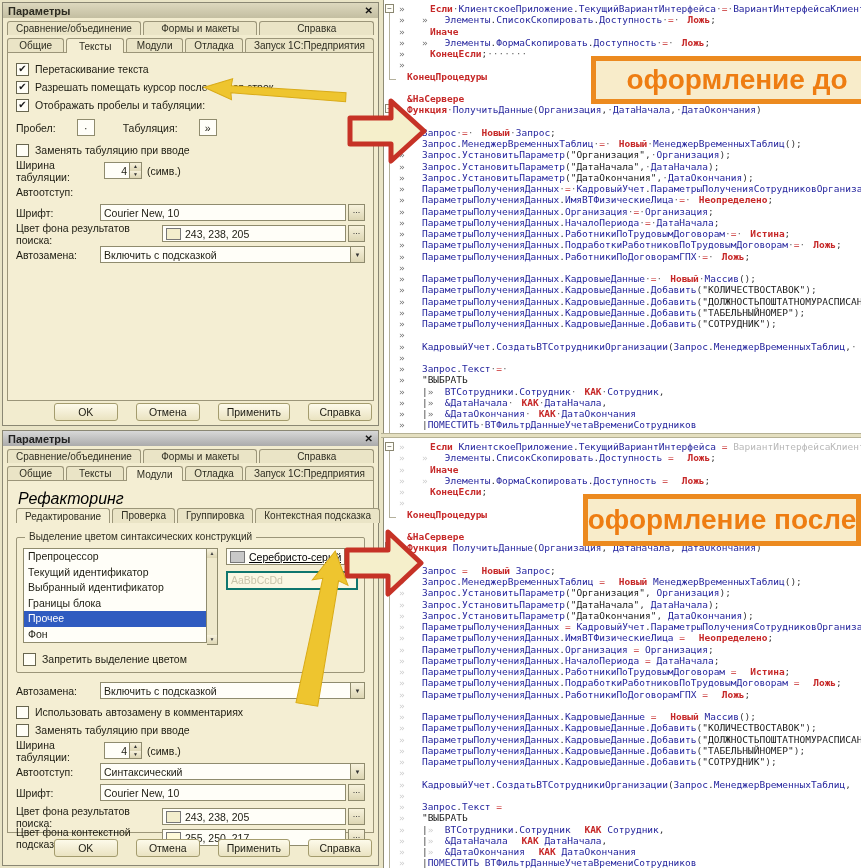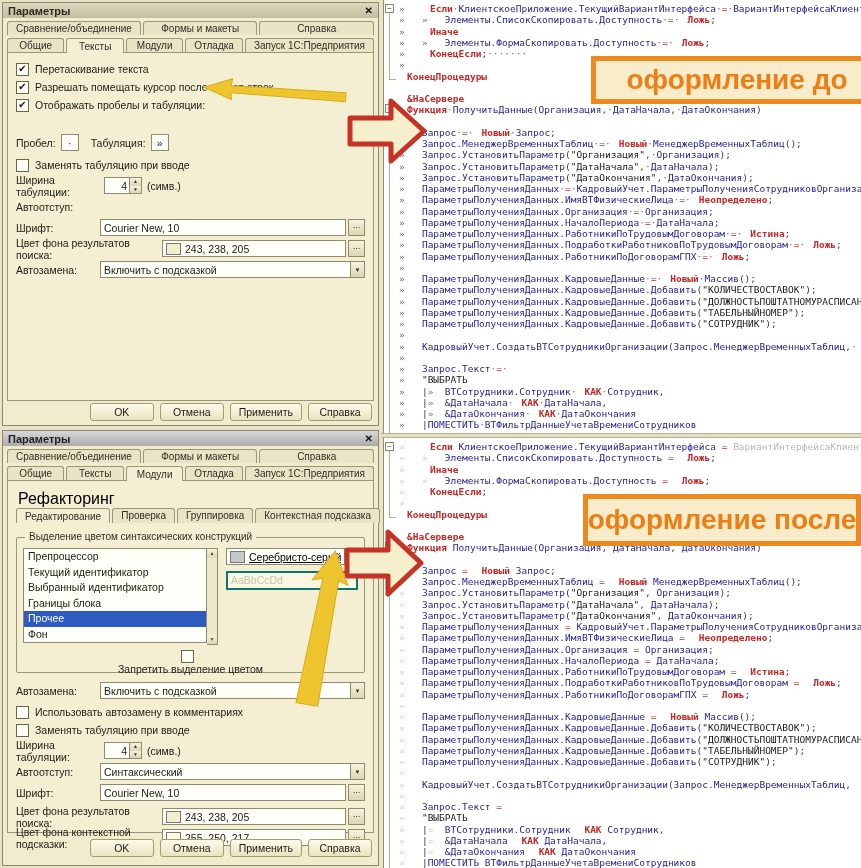--- a/index.html
+++ b/index.html
@@ -40,30 +40,30 @@
              font-size:6px;color:#333;}
   .mini-btn{width:15px;height:15px;border:1px solid #8f8b6e;background:linear-gradient(#f7f2dc,#ddd6b4);
             margin-left:2px;font-size:9px;line-height:11px;text-align:center;color:#333;flex:0 0 auto;}
   .swatch{display:inline-block;width:13px;height:10px;border:1px solid #777;margin-right:4px;flex:0 0 auto;}
   .spin{display:flex;align-items:center;border:1px solid #8f8b6e;background:#fffef8;height:15px;}
   .spin-val{width:22px;text-align:right;padding-right:2px;font-size:10.5px;}
   .spin-btns{display:flex;flex-direction:column;width:11px;border-left:1px solid #8f8b6e;height:15px;}
   .spin-btns i{font-style:normal;font-size:5px;line-height:7.5px;text-align:center;
                background:linear-gradient(#f7f2dc,#ddd6b4);color:#333;flex:1;}
   .fsuffix{margin-left:5px;}
-  .btnrow{position:absolute;right:6px;display:flex;gap:6px;}
+  .btnrow{position:absolute;right:6px;display:flex;gap:18px;}
   #dlg1 .btnrow{top:400px;}
   #dlg2 .btnrow{top:408px;}
   .btn{min-width:46px;padding:0 8px;height:16px;border:1px solid #a49c6e;border-radius:3px;
        background:linear-gradient(#fdfaea,#eae3c1);font-size:10.5px;color:#1d1c12;
        display:flex;align-items:center;justify-content:center;}
 
   
   .refactor-row{display:flex;margin:2px 2px 0 2px;}
-  .refactor-row .tab{flex:1;}
+  .refactor-row .tab{flex:1;font-style:italic;}
   .groupbox{border:1px solid #9b9579;border-radius:2px;margin-top:14px;position:relative;
             padding:10px 6px 4px 6px;}
   .gb-legend{position:absolute;top:-7px;left:8px;background:#f4eed3;padding:0 4px;font-size:10px;color:#2f2e22;}
   .gb-flex{display:flex;}
   .listbox{width:196px;height:93px;background:#fffef8;border:1px solid #8f8b6e;overflow:hidden;}
   .listbox .li{height:15.5px;line-height:15.5px;padding:0 4px;font-size:10.5px;color:#1d1c12;white-space:nowrap;}
   .listbox .li.sel{background:#2f5bc0;color:#fff;}
   .vscroll{width:11px;height:95px;border:1px solid #8f8b6e;border-left:none;background:#efe9cc;
            display:flex;flex-direction:column;justify-content:space-between;}
   .vscroll i{font-style:normal;font-size:5px;text-align:center;color:#444;background:linear-gradient(#f7f2dc,#ddd6b4);
@@ -153,21 +153,21 @@
         <span>Перетаскивание текста</span>
       </div>
       <div class="cbrow">
         <span class="cb">✔</span>
         <span>Разрешать помещать курсор после концов строк</span>
       </div>
       <div class="cbrow">
         <span class="cb">✔</span>
         <span>Отображать пробелы и табуляции:</span>
       </div>
-      <div class="frow" style="margin-top:19px;">
+      <div class="frow" style="margin-top:4px;gap:16px;">
         <span>Пробел:</span>
         <span class="field" style="width:10px;justify-content:center;margin-left:5px;">·</span>
         <span style="margin-left:12px;">Табуляция:</span>
         <span class="field" style="width:10px;justify-content:center;margin-left:5px;">»</span>
       </div>
       <div class="cbrow" style="margin-top:4px;">
         <span class="cb"></span>
         <span>Заменять табуляцию при вводе</span>
       </div>
       <div class="frow">
@@ -262,21 +262,21 @@
             <div class="color-line">
               <span class="combo grow">
                 <span class="swatch" style="background-color: rgb(200, 200, 200);"></span>
                 <span class="combo-val">Серебристо-серый</span>
               </span>
               <span class="mini-btn">...</span>
             </div>
             <div class="preview-box">AaBbCcDd</div>
           </div>
         </div>
-        <div class="cbrow" style="margin-top:5px;flex-direction:column;">
+        <div class="cbrow" style="margin-top:5px;">
           <span class="cb"></span>
           <span>Запретить выделение цветом</span>
         </div>
       </div>
       <div class="frow" style="margin-top:8px;">
         <span class="flabel">Автозамена:</span>
         <span class="combo grow">
           <span class="combo-val">Включить с подсказкой</span>
           <span class="combo-btn">▼</span>
         </span>

